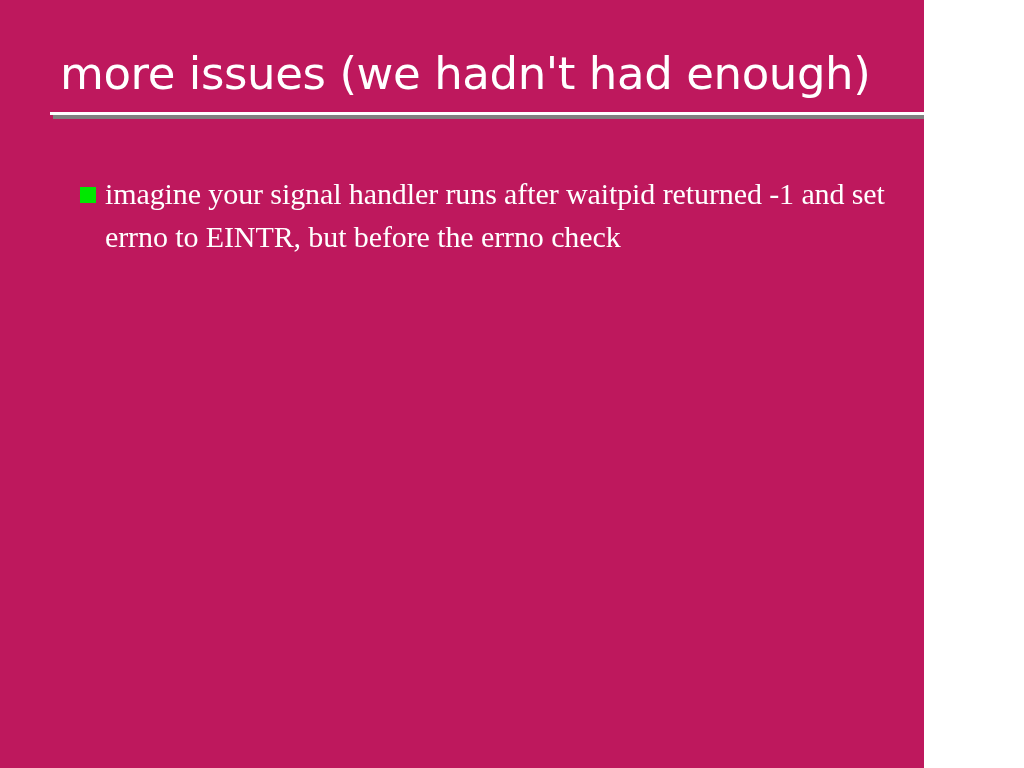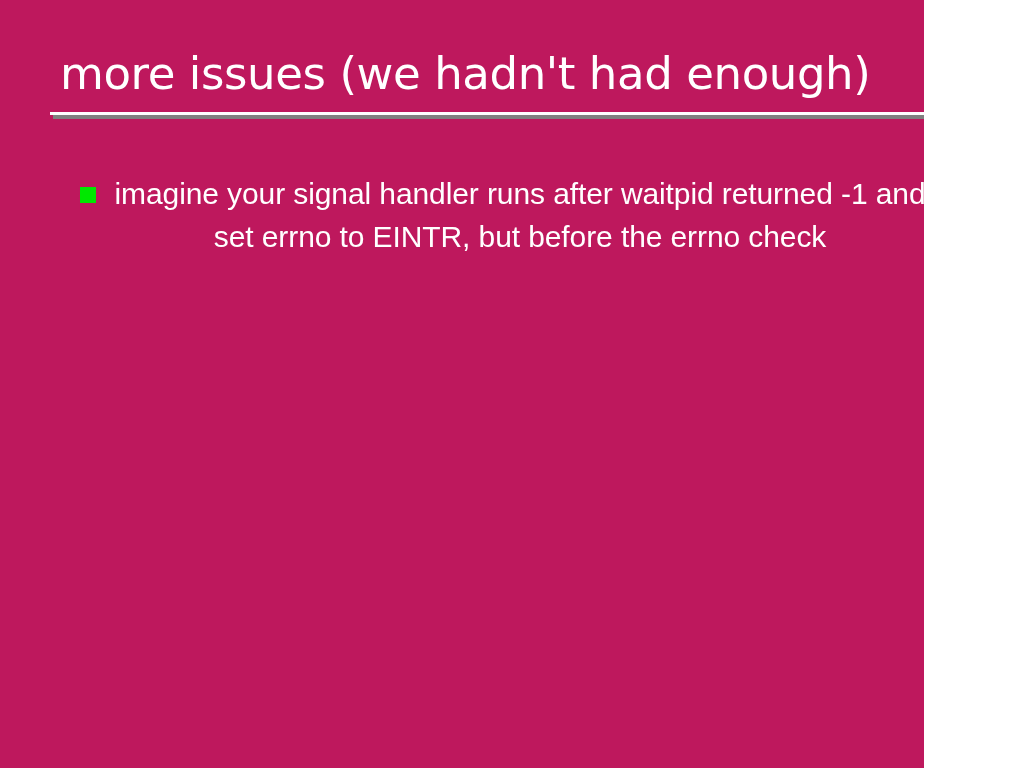--- a/index.html
+++ b/index.html
@@ -82,28 +82,27 @@
     position: absolute;
     left: 80px;
     top: 15px;
     width: 16px;
     height: 16px;
     background: #00e800;
   }
 
   .bullet-text {
     color: #ffffff;
-    font-family: Liberation Sans, sans-serif;
+    font-family: Liberation Serif, serif;
     font-size: 30px;
     font-weight: 400;
     line-height: 43px;
     letter-spacing: -0.1px;
     max-width: 830px;
     margin: 0;
-    text-align: center;
   }
 </style>
 </head>
 <body>
 
 <div id="slide">
 
   <div id="title-block">
     <div id="slide-title">more issues (we hadn't had enough)</div>
   </div>

